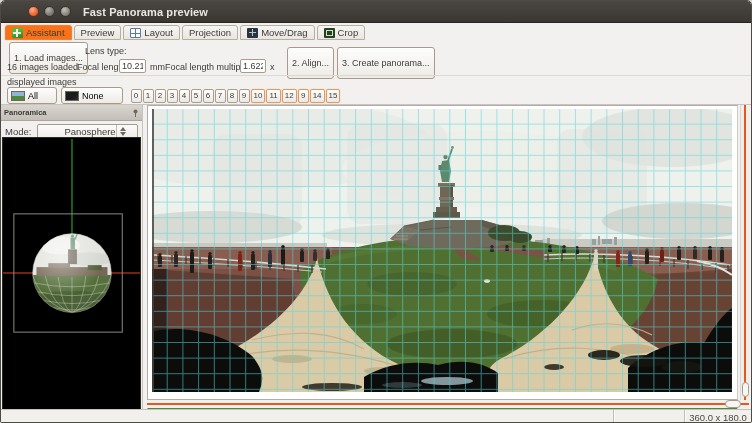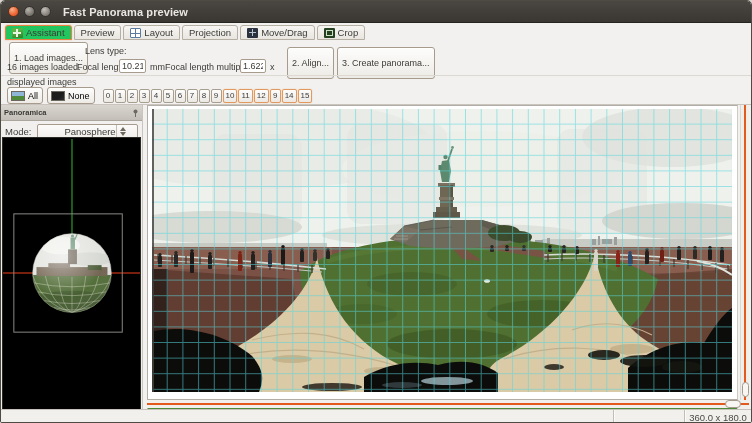--- a/index.html
+++ b/index.html
@@ -5,32 +5,32 @@
   html,body{margin:0;padding:0;background:#d8d4ce;}
   *{box-sizing:border-box;}
   .window{
     position:relative;width:752px;height:423px;overflow:hidden;
     background:#f2f1ef;border:1px solid #4e4a44;border-radius:5px 5px 2px 2px;
     font-family:"Liberation Sans","DejaVu Sans",sans-serif;color:#3c3b37;
   }
   
   .titlebar{position:absolute;left:0;top:0;width:100%;height:22px;
     background:linear-gradient(#4a4742,#3a3733);border-bottom:1px solid #262420;
-    border-radius:4px 4px 0 0;display:flex;align-items:center;}
+    border-radius:4px 4px 0 0;display:flex;align-items:center;padding-left:20px;}
   .wbtn{width:11px;height:11px;border-radius:50%;margin-left:5px;}
   .wbtn.close{background:radial-gradient(circle at 35% 30%,#f8b08a,#ef6a38 55%,#cf4c1c);border:1px solid #5c3120;margin-left:7px;}
   .wbtn.min{background:radial-gradient(circle at 35% 30%,#b7b3ad,#7d7973 60%,#5f5b55);border:1px solid #35322d;}
   .wbtn.max{background:radial-gradient(circle at 35% 30%,#c3bfb9,#8a867f 60%,#67635d);border:1px solid #35322d;}
   .wtitle{font-size:11px;font-weight:bold;color:#e9e7e3;margin-left:12px;letter-spacing:.1px;}
   
   .tabbar{position:absolute;left:0;top:22px;width:100%;height:17px;padding:2px 0 0 4px;display:flex;gap:2px;}
   .tab{display:inline-flex;align-items:center;gap:3px;height:15px;padding:0 6px;
     font-size:9.5px;border:1px solid #b6afa4;border-radius:3px 3px 0 0;
     background:linear-gradient(#f7f5f2,#e9e6e1);cursor:default;}
-  .tab.active{background:#22c55e;border-color:#e8823f;box-shadow:0 0 2px rgba(232,130,63,.55);}
+  .tab.active{background:#f97316;border-color:#e8823f;box-shadow:0 0 2px rgba(232,130,63,.55);}
   .ticon{width:11px;height:10px;display:inline-block;border-radius:1px;position:relative;flex:none;}
   .ticon.assistant{background:linear-gradient(160deg,#5cb646 30%,#2e7d25);}
   .ticon.assistant::after{content:"";position:absolute;left:4px;top:1px;width:2px;height:8px;background:#e8f6e2;}
   .ticon.assistant::before{content:"";position:absolute;left:1px;top:4px;width:8px;height:2px;background:#e8f6e2;}
   .ticon.preview{background:linear-gradient(#7fb2d9 50%,#4e8a3a 50%);}
   .ticon.layout{background:#fff;border:1px solid #5a7aa0;}
   .ticon.layout::after{content:"";position:absolute;left:4px;top:0;width:1px;height:100%;background:#5a7aa0;}
   .ticon.layout::before{content:"";position:absolute;left:0;top:4px;width:100%;height:1px;background:#5a7aa0;}
   .ticon.movedrag{background:#2b3340;}
   .ticon.movedrag::after{content:"";position:absolute;left:2px;top:4px;width:7px;height:1.5px;background:#b9c4d2;}
@@ -47,21 +47,21 @@
   .combo{position:absolute;height:16px;background:linear-gradient(#fdfdfc,#f1eeea);
     border:1px solid #a69b8d;border-radius:2px;display:flex;align-items:center;font-size:9px;}
   .combo .ctext{flex:1;padding:0 5px;white-space:nowrap;overflow:hidden;}
   .combo .spin{width:13px;align-self:stretch;border-left:1px solid #c3bcb1;display:flex;flex-direction:column;align-items:center;justify-content:center;gap:1px;}
   .arr-up{width:0;height:0;border-left:3px solid transparent;border-right:3px solid transparent;border-bottom:4px solid #6e685f;}
   .arr-dn{width:0;height:0;border-left:3px solid transparent;border-right:3px solid transparent;border-top:4px solid #6e685f;}
   
   .displayed{position:absolute;left:0;top:74px;width:100%;height:30px;border-top:1px solid #dcd8d2;border-bottom:1px solid #c9c5be;}
   .grouplbl{position:absolute;left:6px;top:1px;font-size:9px;}
   .disp-row{position:absolute;left:6px;top:11px;display:flex;align-items:center;}
-  .tglbtn{height:17px;display:inline-flex;align-items:center;gap:3px;padding:0 4px 0 3px;font-size:9px;
+  .tglbtn{height:17px;display:inline-flex;align-items:center;gap:3px;padding:0 18px 0 3px;font-size:9px;
     background:linear-gradient(#fdfdfc,#eeebe6);border:1px solid #a69b8d;border-radius:3px;margin-right:4px;}
   .thumb{width:14px;height:10px;border:1px solid #6c675f;flex:none;}
   .thumb.all{background:linear-gradient(#8fb6d6 45%,#4e8a3a 45%);}
   .thumb.none{background:linear-gradient(135deg,#1c1c1c 60%,#2e2e2e);}
   .numrow{display:flex;gap:1px;margin-left:4px;}
   .imgbtn{height:14px;min-width:11px;padding:0 2px;font-size:8px;color:#3c3b37;
     background:linear-gradient(#fdfdfc,#ecea e5);background:linear-gradient(#fdfdfc,#ece9e4);
     border:1px solid #a89e90;border-radius:2px;}
   .imgbtn.hl{border-color:#e09a60;box-shadow:0 0 1px #e8a267;}
   

